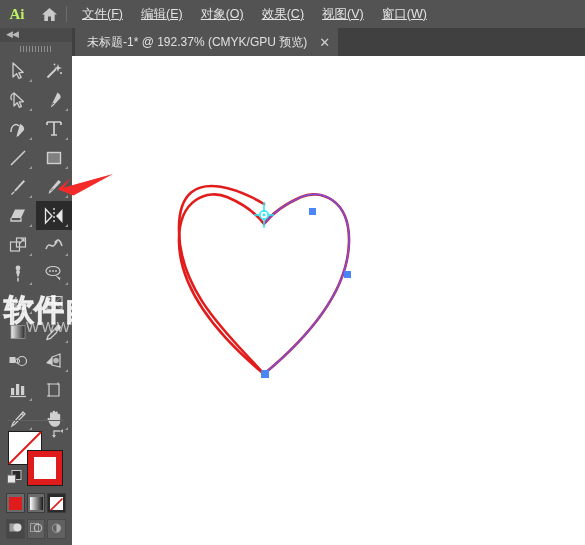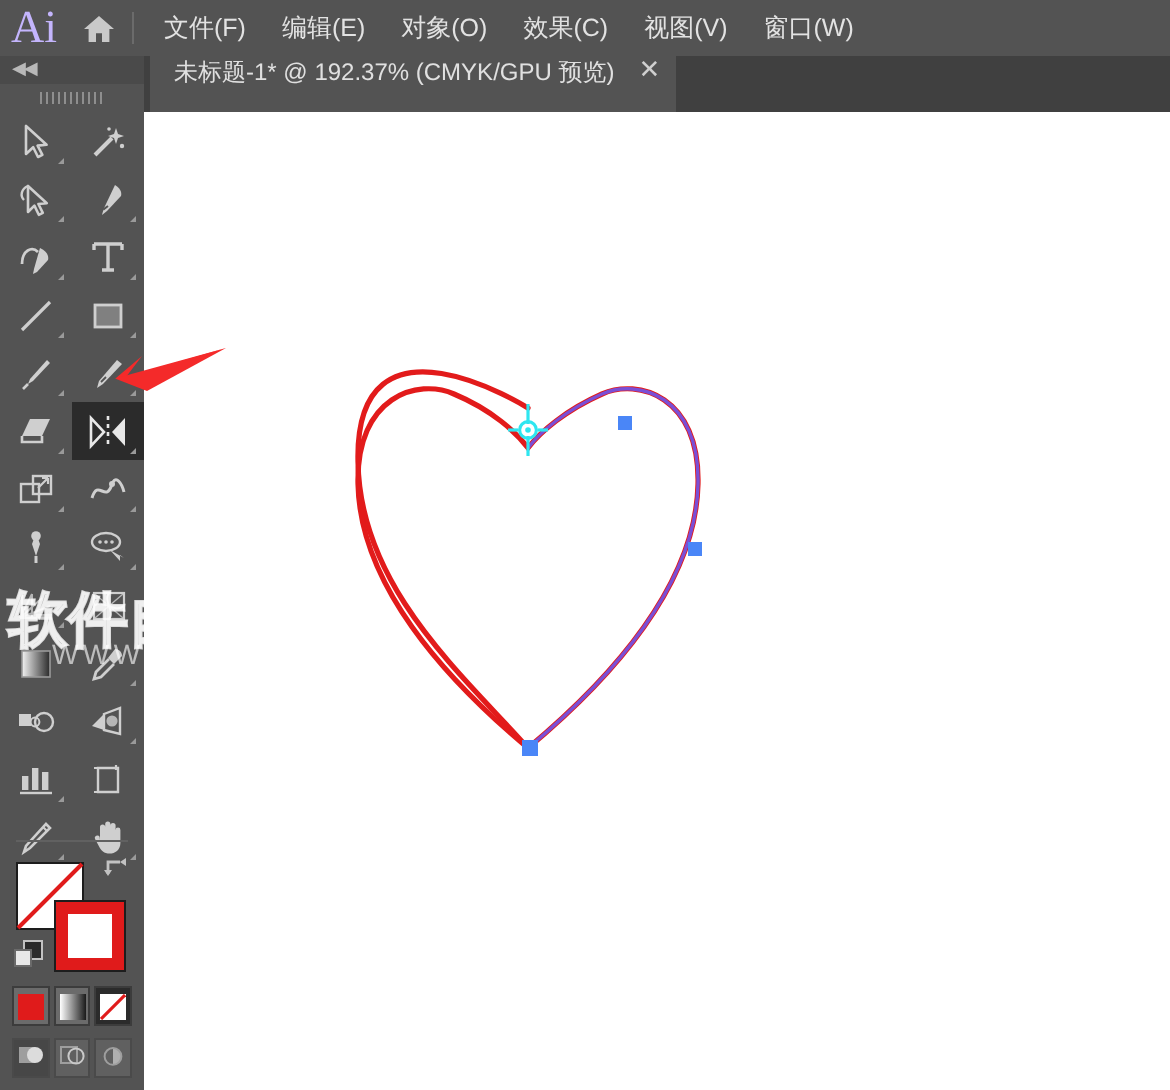--- a/index.html
+++ b/index.html
@@ -11,40 +11,40 @@
   }
   #app{position:relative;width:585px;height:545px;}
 
   
   .menubar{
     position:absolute;left:0;top:0;width:585px;height:28px;
     background:#535353;display:flex;align-items:center;
   }
   .ai-logo{
     width:34px;height:28px;display:flex;align-items:center;justify-content:center;
-    color:#c4b5fd;font-size:23px;font-weight:normal;letter-spacing:0px;
+    color:#bef264;font-size:15px;font-weight:bold;letter-spacing:0px;
     font-family:"Liberation Serif","DejaVu Serif",serif;
   }
   .home-icon{
     width:30px;height:28px;display:flex;align-items:center;justify-content:center;
   }
   .menu-divider{width:1px;height:16px;background:#6b6b6b;margin:0 6px 0 2px;}
   .menu-items{display:flex;align-items:center;}
   .menu-item{
-    color:#e2e2e2;font-size:12.5px;padding:4px 9px;white-space:nowrap;cursor:default;
+    color:#e2e2e2;font-size:12.5px;padding:4px 9px;white-space:nowrap;cursor:default;text-decoration:underline;
   }
 
   
   .tabbar{
     position:absolute;left:72px;top:28px;width:513px;height:28px;
     background:#404040;
   }
   .doc-tab{
     position:absolute;left:3px;top:0;height:28px;
-    background:#535353;display:flex;
+    background:#535353;display:flex;align-items:center;
     padding:0 8px 0 12px;box-sizing:border-box;
   }
   .doc-tab-title{color:#e0e0e0;font-size:12px;white-space:nowrap;}
   .doc-tab-close{
     color:#cfcfcf;font-size:13px;margin-left:12px;line-height:1;cursor:default;
   }
 
   
   .toolpanel{
     position:absolute;left:0;top:28px;width:72px;height:517px;

